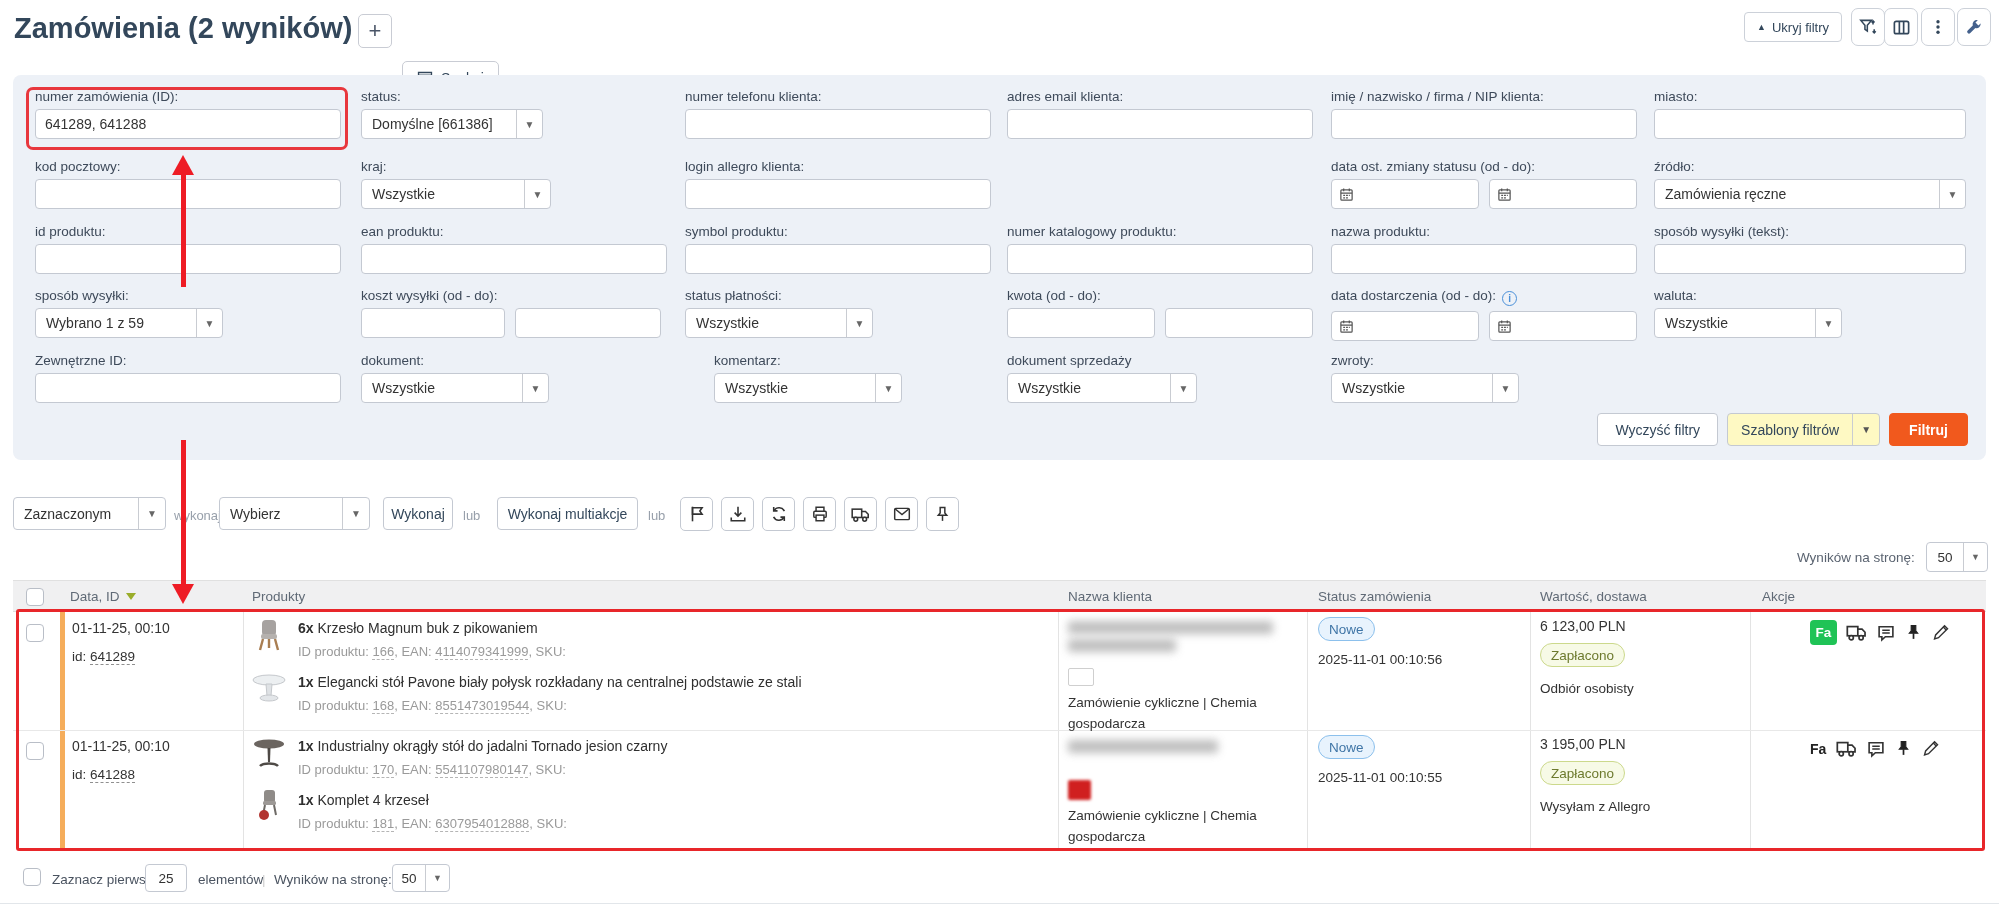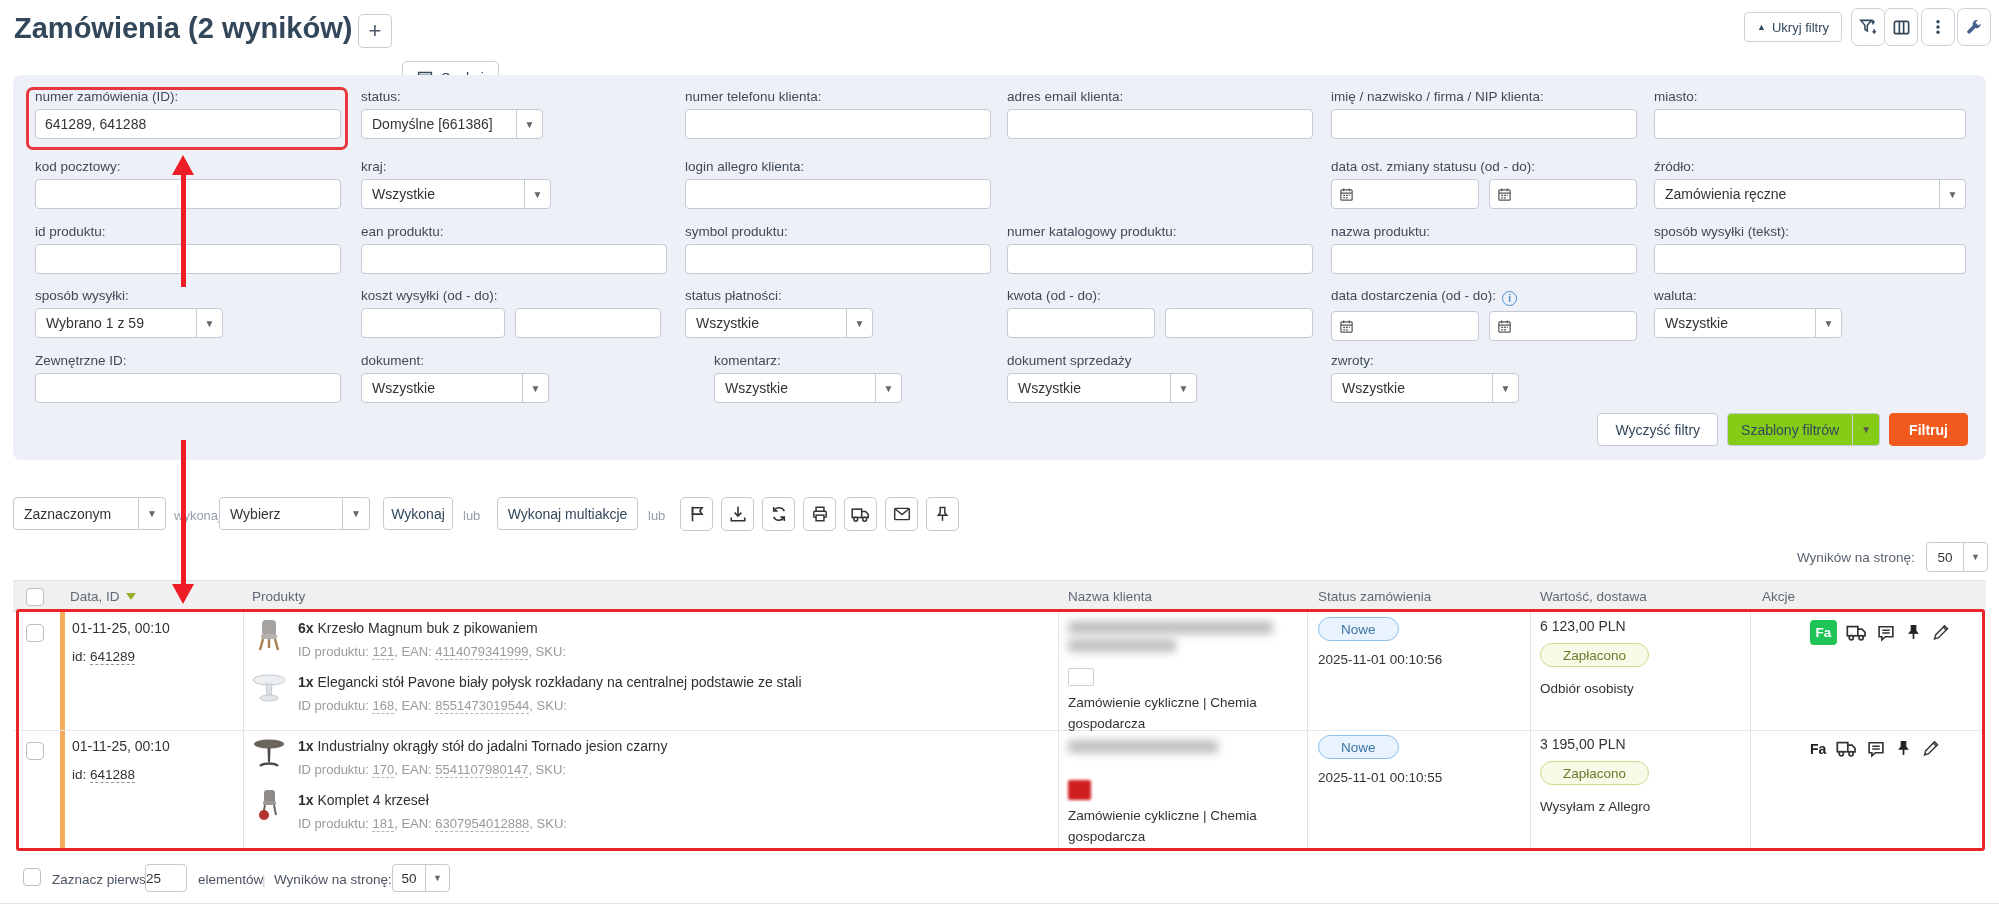--- a/index.html
+++ b/index.html
@@ -32,21 +32,21 @@
   .fsel .c { width:26px; border-left:1px solid #c9ccd2; display:flex; align-items:center; justify-content:center;
     color:#666; font-size:10px; }
   .frange { display:flex; gap:10px; }
   .dinput { display:flex; align-items:center; height:30px; background:#fff; border:1px solid #c4c9d2; border-radius:4px; padding:0 7px; }
   .info-i { display:inline-flex; align-items:center; justify-content:center; width:15px; height:15px;
     border:1px solid #4a90d9; border-radius:50%; color:#4a90d9; font-size:10px; font-weight:700;
     margin-left:6px; vertical-align:-2px; font-style:normal; }
   .fbtns { position:absolute; right:18px; top:338px; display:flex; gap:9px; }
   .btn { display:flex; align-items:center; justify-content:center; height:33px; padding:0 17px;
     background:#fff; border:1px solid #c4c9d2; border-radius:4px; font-size:14px; color:#33475b; white-space:nowrap; }
-  .btn-split { display:flex; align-items:stretch; height:33px; background:#84cc16; border:1px solid #c4c9d2; border-radius:4px; }
+  .btn-split { display:flex; align-items:stretch; height:33px; background:#fef9c3; border:1px solid #c4c9d2; border-radius:4px; }
   .btn-split .t { display:flex; align-items:center; padding:0 13px; font-size:14px; color:#33475b; }
   .btn-split .c { width:27px; border-left:1px solid #c9ccd2; display:flex; align-items:center; justify-content:center; font-size:10px; color:#555; }
   .btn-orange { display:flex; align-items:center; justify-content:center; height:33px; padding:0 19px;
     background:#f1591d; border:1px solid #f1591d; border-radius:4px; font-size:14px; color:#fff; font-weight:700; }
 
   
   .abar-sel { position:absolute; display:flex; align-items:stretch; height:33px; background:#fff;
     border:1px solid #c4c9d2; border-radius:4px; }
   .abar-sel .v { flex:1; display:flex; align-items:center; padding:0 10px; font-size:14px; color:#333; }
   .abar-sel .c { width:27px; border-left:1px solid #c9ccd2; display:flex; align-items:center; justify-content:center; font-size:10px; color:#666; }
@@ -82,35 +82,35 @@
   .pmeta .dash { border-bottom:1px dashed #b5b5b5; }
   .thumb { position:absolute; width:38px; height:38px; }
 
   .blurline { position:absolute; height:13px; background:#a9a9a9; border-radius:3px; filter:blur(4px); opacity:.75; }
   .flag-pl { position:absolute; width:26px; height:18px; border:1px solid #cfcfcf; border-radius:2px; overflow:hidden; }
   .flag-pl .w { height:50%; background:#fdfdfd; }
   .flag-pl .r { height:50%; background:#d6302c; }
   .flag-red { position:absolute; width:23px; height:20px; background:#d01f1f; border-radius:2px; filter:blur(1.5px); }
   .client-note { position:absolute; font-size:13.5px; color:#333; width:235px; line-height:1.55; white-space:normal; }
 
-  .pill { position:absolute; display:inline-flex; align-items:center; height:24px; padding:0 22px;
+  .pill { position:absolute; display:inline-flex; align-items:center; height:24px; padding:0 10px;
     border-radius:12px; font-size:13.5px; }
   .pill-new { background:#e8f3fd; border:1px solid #8cc0ec; color:#3f75a6; }
   .pill-paid { background:#f7fae6; border:1px solid #ccd98c; color:#6d7a2e; }
 
   .rowicons { position:absolute; display:flex; align-items:center; gap:9px;margin-left:48px; }
   .fa-badge { display:flex; align-items:center; justify-content:center; width:27px; height:25px;
     background:#1fc356; border-radius:4px; color:#fff; font-size:13.5px; font-weight:700; }
   .fa-text { font-size:14px; font-weight:700; color:#222; padding-right:1px; }
 
   
   .cbx { position:absolute; width:18px; height:18px; background:#fff; border:1.5px solid #b9bec7; border-radius:4px; }
   .foot-txt { position:absolute; font-size:13.5px; color:#4a5360; white-space:nowrap; }
   .foot-input { position:absolute; width:42px; height:28px; border:1px solid #c4c9d2; border-radius:4px;
-    text-align:left; font-size:13.5px; color:#333; font-family:"Liberation Sans",sans-serif; background:#fff; }
+    text-align:center; font-size:13.5px; color:#333; font-family:"Liberation Sans",sans-serif; background:#fff; }
   .foot-divider { position:absolute; color:#ccc; font-size:13.5px; }
   .bottom-line { position:absolute; left:0; top:903px; width:1999px; height:1px; background:#e2e6ea; }
 
   
   .annot { position:absolute; z-index:60; pointer-events:none; }
   .red-box-filter { left:26px; top:87px; width:322px; height:63px; border:3px solid #e8373d; border-radius:7px; }
   .red-box-table { left:16px; top:609px; width:1969px; height:242px; border:3px solid #e8262a; border-radius:3px; }
   .arrow-line { width:5px; background:#ee1c25; }
   .ah-up { width:0; height:0; border-left:11px solid transparent; border-right:11px solid transparent; border-bottom:20px solid #ee1c25; }
   .ah-down { width:0; height:0; border-left:11px solid transparent; border-right:11px solid transparent; border-top:20px solid #ee1c25; }
@@ -485,21 +485,21 @@
 
   <span class="thumb" style="left:250px;top:616px;">
     <svg width="38" height="38" viewBox="0 0 38 38">
       <rect x="12" y="4" width="14" height="16" rx="4" fill="#a6a2a0"></rect>
       <rect x="11" y="18" width="16" height="5" rx="2" fill="#b5b1ae"></rect>
       <path d="M13 23l-3 11M25 23l3 11M19 23v9" stroke="#a97e52" stroke-width="2.4" fill="none"></path>
     </svg>
   </span>
   <span class="pname" style="left:298px;top:620px;"><b>6x</b>&nbsp;<span>Krzesło Magnum buk z pikowaniem</span></span>
   <span class="pmeta" style="left:298px;top:644px;">
-    <span>ID produktu:</span>&nbsp;<span class="dash">121</span><span>, EAN:</span>&nbsp;<span class="dash">4114079341999</span><span>, SKU:</span>
+    <span>ID produktu:</span>&nbsp;<span class="dash">166</span><span>, EAN:</span>&nbsp;<span class="dash">4114079341999</span><span>, SKU:</span>
   </span>
 
   <span class="thumb" style="left:250px;top:668px;">
     <svg width="38" height="38" viewBox="0 0 38 38">
       <ellipse cx="19" cy="12" rx="16" ry="5" fill="#eceff1" stroke="#c5c8cc"></ellipse>
       <path d="M16 16h6l-1 12h-4z" fill="#dfe2e5" stroke="#c5c8cc"></path>
       <ellipse cx="19" cy="30" rx="9" ry="3" fill="#e3e6e9" stroke="#c5c8cc"></ellipse>
     </svg>
   </span>
   <span class="pname" style="left:298px;top:674px;"><b>1x</b>&nbsp;<span>Elegancki stół Pavone biały połysk rozkładany na centralnej podstawie ze stali</span></span>

